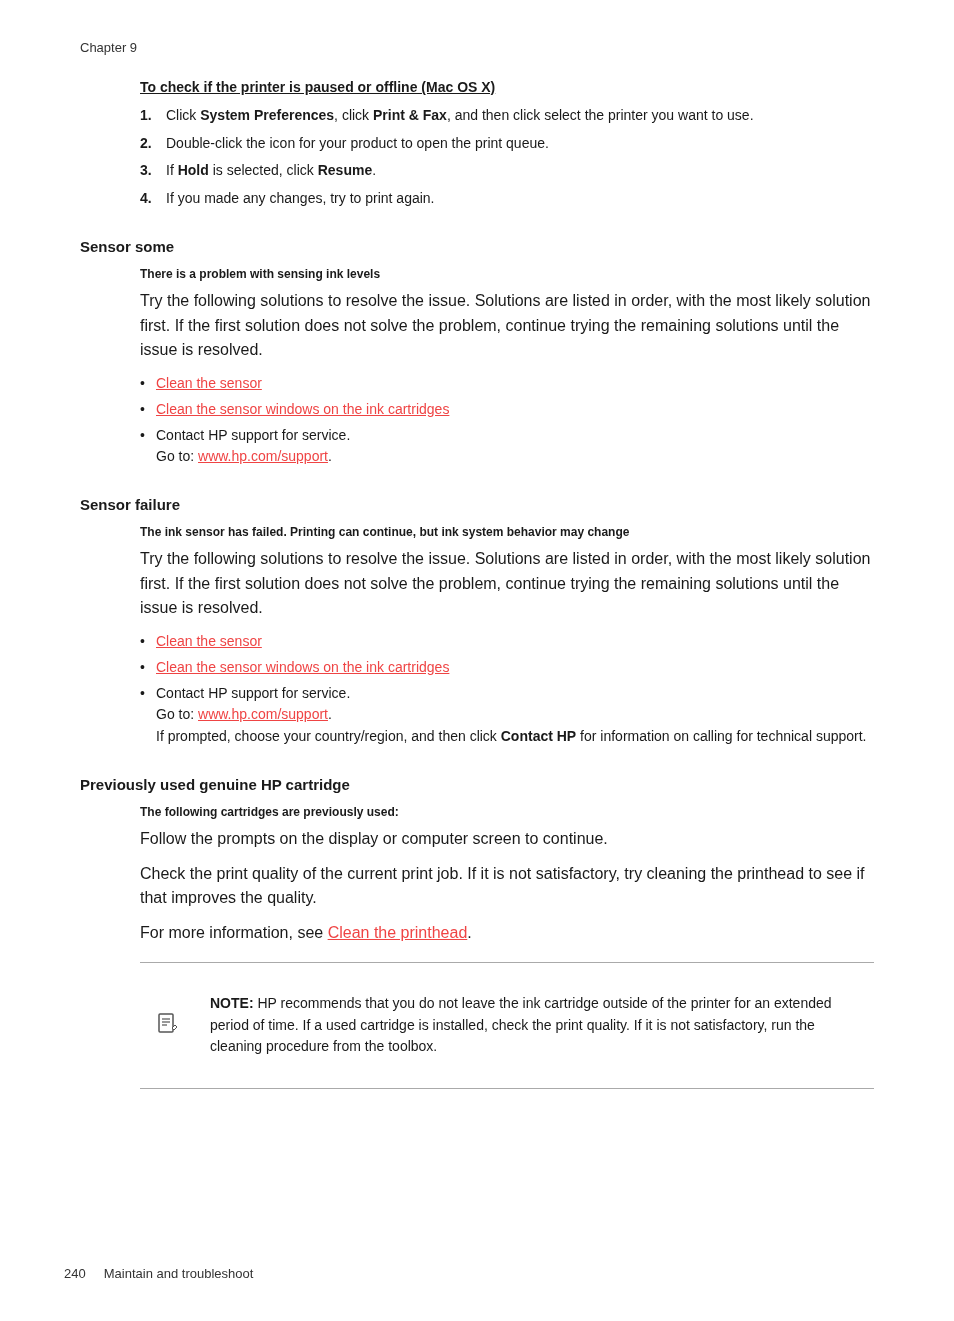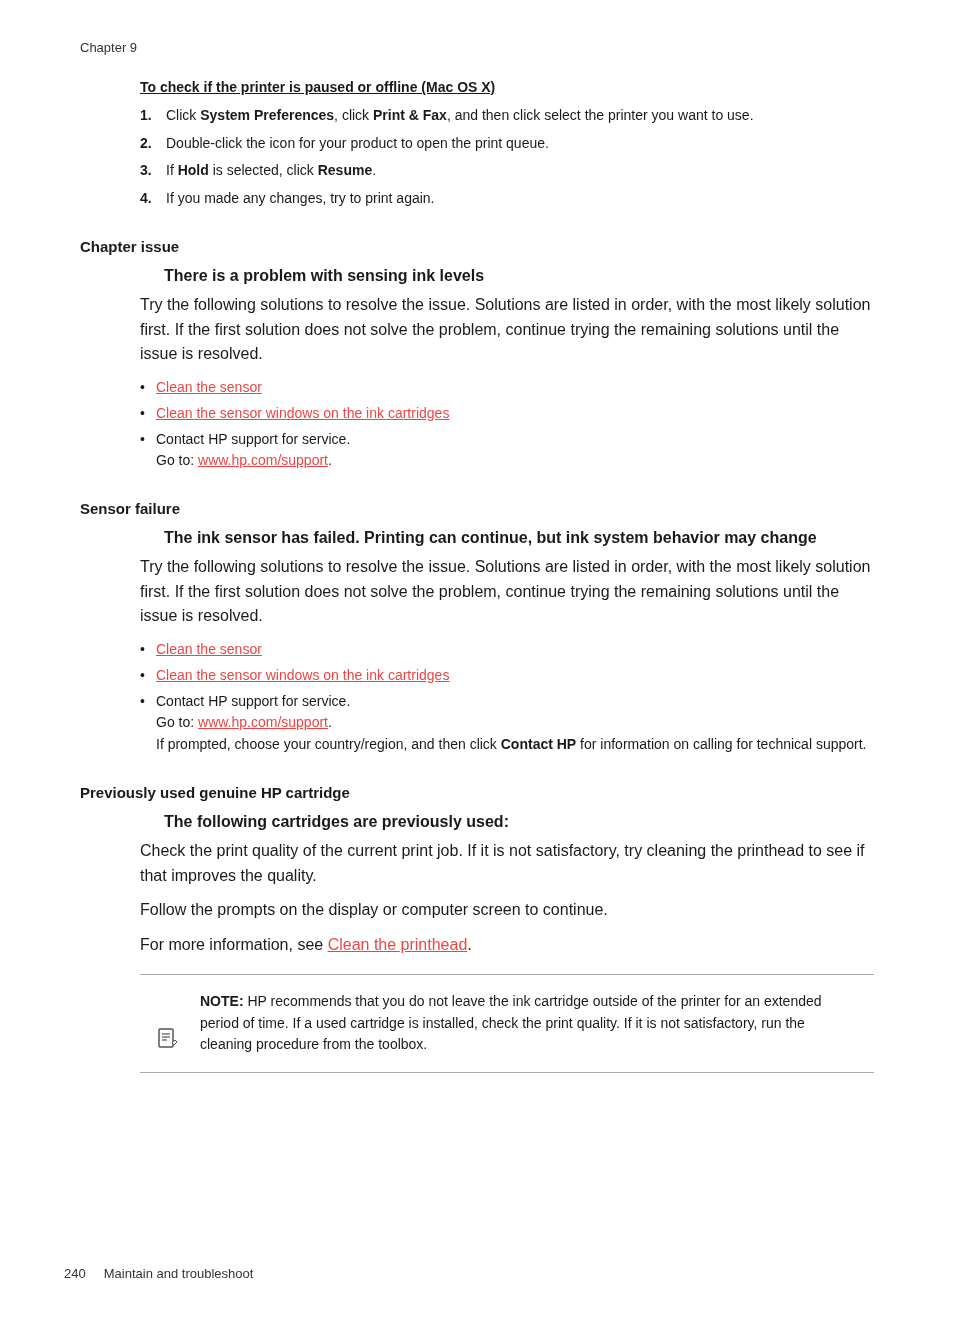--- a/index.html
+++ b/index.html
@@ -34,24 +34,23 @@
       color: #1a1a1a;
       margin-bottom: 12px;
     }
 
     .subsection {
       margin-left: 60px;
       margin-bottom: 14px;
     }
 
     .subsection-heading {
-      font-size: 16px;
+      font-size: 12px;
       font-weight: bold;
       margin-bottom: 8px;
-      margin-left: 24px;
     }
 
     .body-text {
       font-size: 16px;
       line-height: 1.55;
       color: #1a1a1a;
       margin-bottom: 10px;
     }
 
     .numbered-list {
@@ -94,25 +93,25 @@
     }
 
     a {
       color: #ef4444;
       text-decoration: underline;
     }
 
     .note-box {
       border-top: 1px solid #aaa;
       border-bottom: 1px solid #aaa;
-      padding: 16px 16px;
+      padding: 30px 16px;
       margin-top: 16px;
       display: flex;
-      gap: 16px;
-      align-items: flex-end;
+      gap: 26px;
+      align-items: center;
     }
 
     .note-icon {
       font-size: 18px;
       min-width: 28px;
       color: #555;
       margin-top: 2px;
     }
 
     .note-content {
@@ -163,21 +162,21 @@
       </li>
       <li>
         <span class="num">4.</span>
         <span>If you made any changes, try to print again.</span>
       </li>
     </ol>
   </div>
 </div>
 
 <div class="section">
-  <div class="section-heading">Chapter issue</div>
+  <div class="section-heading">Sensor some</div>
   <div class="subsection">
     <div class="subsection-heading">There is a problem with sensing ink levels</div>
     <p class="body-text">Try the following solutions to resolve the issue. Solutions are listed in order, with the most likely solution first. If the first solution does not solve the problem, continue trying the remaining solutions until the issue is resolved.</p>
     <ul class="bullet-list">
       <li>
         <a href="#">Clean the sensor</a>
       </li>
       <li>
         <a href="#">Clean the sensor windows on the ink cartridges</a>
       </li>
@@ -207,22 +206,22 @@
         <span>If prompted, choose your country/region, and then click <strong>Contact HP</strong> for information on calling for technical support.</span>
       </li>
     </ul>
   </div>
 </div>
 
 <div class="section">
   <div class="section-heading">Previously used genuine HP cartridge</div>
   <div class="subsection">
     <div class="subsection-heading">The following cartridges are previously used:</div>
+    <p class="body-text">Follow the prompts on the display or computer screen to continue.</p>
     <p class="body-text">Check the print quality of the current print job. If it is not satisfactory, try cleaning the printhead to see if that improves the quality.</p>
-    <p class="body-text">Follow the prompts on the display or computer screen to continue.</p>
     <p class="body-text">
       <span>For more information, see </span><a href="#">Clean the printhead</a><span>.</span>
     </p>
 
     <div class="note-box">
       <div class="note-icon">
         
         <svg width="24" height="24" viewBox="0 0 24 24" fill="none" xmlns="http://www.w3.org/2000/svg">
           <rect x="3" y="2" width="14" height="18" rx="1" stroke="#555" stroke-width="1.5" fill="none"></rect>
           <line x1="6" y1="7" x2="14" y2="7" stroke="#555" stroke-width="1.2"></line>

